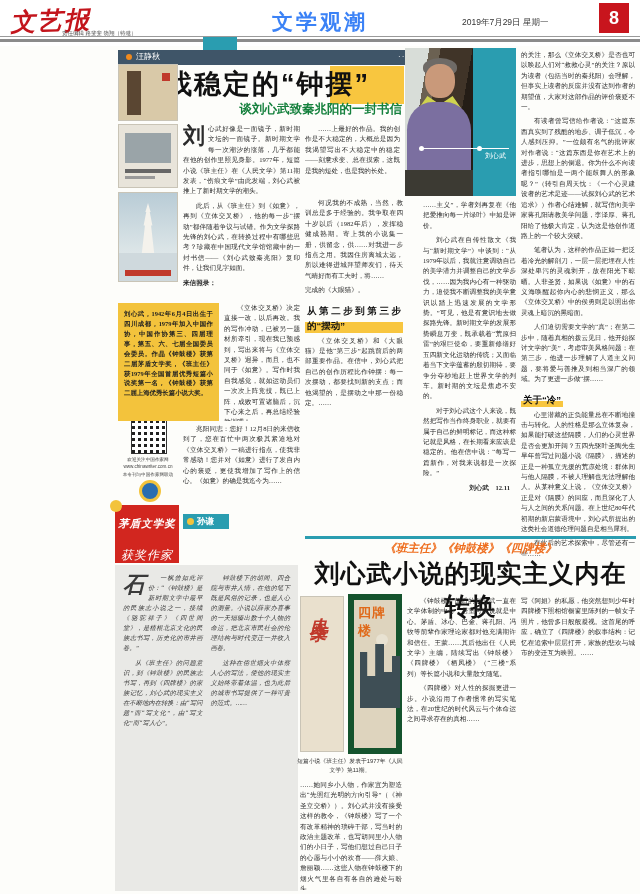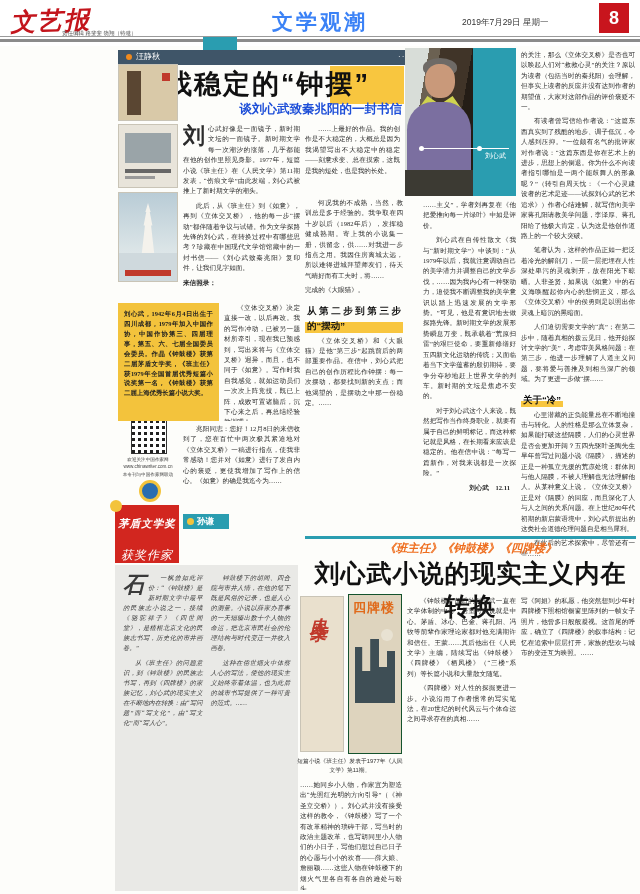--- a/index.html
+++ b/index.html
@@ -30,21 +30,21 @@
         display:inline-block;padding:0 2px;margin:3px 0;text-indent:0;}
   
   .bluebar{left:118px;top:50px;width:297px;height:15px;background:#3f5568;color:#fff;
         font-family:Liberation Serif, serif;font-size:8px;line-height:13px;}
   .bluebar .dot{display:inline-block;width:6px;height:6px;border-radius:50%;background:#f08a1e;margin:0 4px 0 8px;vertical-align:middle;}
   .bluebar .more{position:absolute;right:6px;top:0;letter-spacing:1px;}
   .yellow-block{left:330px;top:66px;width:74px;height:38px;background:#f8c63f;}
   .headline1{left:136px;top:66px;width:280px;font-size:27px;font-weight:bold;letter-spacing:2px;
         font-family:"Liberation Sans",sans-serif;color:#111;}
   .subtitle1{left:150px;top:101px;width:252px;text-align:right;font-size:12.5px;font-weight:bold;
-        color:#1d4ed8;font-family:"Liberation Sans",sans-serif;}
+        color:#15803d;font-family:"Liberation Sans",sans-serif;}
   
   .cover{left:118px;width:60px;border:1px solid #c9c4b6;box-sizing:border-box;}
   .cover1{top:64px;height:57px;background:#d9c9a8;}
   .cover1 .band{position:absolute;left:8px;top:6px;width:14px;height:44px;background:#5a4632;}
   .cover1 .seal{position:absolute;right:7px;top:8px;width:8px;height:8px;background:#c0392b;}
   .cover2{top:124px;height:64px;background:#e8e4da;}
   .cover2 .ph{position:absolute;left:6px;top:8px;width:46px;height:30px;background:#9aa4a8;}
   .cover2 .tl{position:absolute;left:6px;top:44px;width:46px;height:4px;background:#666;}
   .cover2 .t2{position:absolute;left:6px;top:51px;width:30px;height:3px;background:#999;}
   .cover3{top:192px;height:90px;background:#cfd9dd;}
@@ -101,21 +101,21 @@
       font-family:"Liberation Sans",sans-serif;font-style:italic;}
   .headline2{left:303px;top:557px;width:335px;text-align:center;font-size:25px;font-weight:bold;letter-spacing:1px;
       font-family:"Liberation Sans",sans-serif;color:#111;}
   .quote-box{left:115px;top:565px;width:183px;height:326px;background:#e9e9e6;padding:8px;box-sizing:border-box;
       font-style:italic;font-size:6.3px;line-height:1.6;text-align:justify;color:#3a3a3a;
       column-count:2;column-gap:8px;overflow:hidden;}
   .quote-box p{margin:0 0 4px 0;text-indent:12px;}
   .coverR1{left:300px;top:596px;width:44px;height:156px;background:#e9e0cd;border:1px solid #c9c4b6;box-sizing:border-box;}
   .coverR1 .cal{position:absolute;left:6px;top:8px;writing-mode:vertical-rl;font-size:17px;color:#c0392b;
       font-weight:bold;font-style:italic;letter-spacing:2px;}
-  .coverR2{left:348px;top:594px;width:54px;height:160px;background:#ded4be;border:1px solid #14532d;box-sizing:border-box;}
+  .coverR2{left:348px;top:594px;width:54px;height:160px;background:#ded4be;border:6px solid #14532d;box-sizing:border-box;}
   .coverR2 .ttl{position:absolute;left:4px;top:4px;font-size:13px;font-weight:bold;color:#e06a1a;
       font-family:"Liberation Sans",sans-serif;letter-spacing:1px;}
   .coverR2 .arch{position:absolute;left:6px;top:28px;width:40px;height:80px;background:#3e4e55;
       clip-path:polygon(0 100%,0 30%,18% 30%,18% 60%,38% 60%,38% 20%,60% 20%,60% 55%,80% 55%,80% 35%,100% 35%,100% 100%);}
   .coverR2 .sun{position:absolute;right:8px;top:34px;width:12px;height:12px;border-radius:50%;background:#e8e2d2;}
   .cap2{left:297px;top:757px;width:106px;text-align:center;font-size:5.8px;line-height:1.6;color:#333;
       font-family:"Liberation Sans",sans-serif;}
   .cA{left:300px;top:780px;width:102px;height:110px;}
   .cB{left:407px;top:596px;width:109px;height:295px;}
   .cC{left:521px;top:596px;width:114px;height:295px;}

